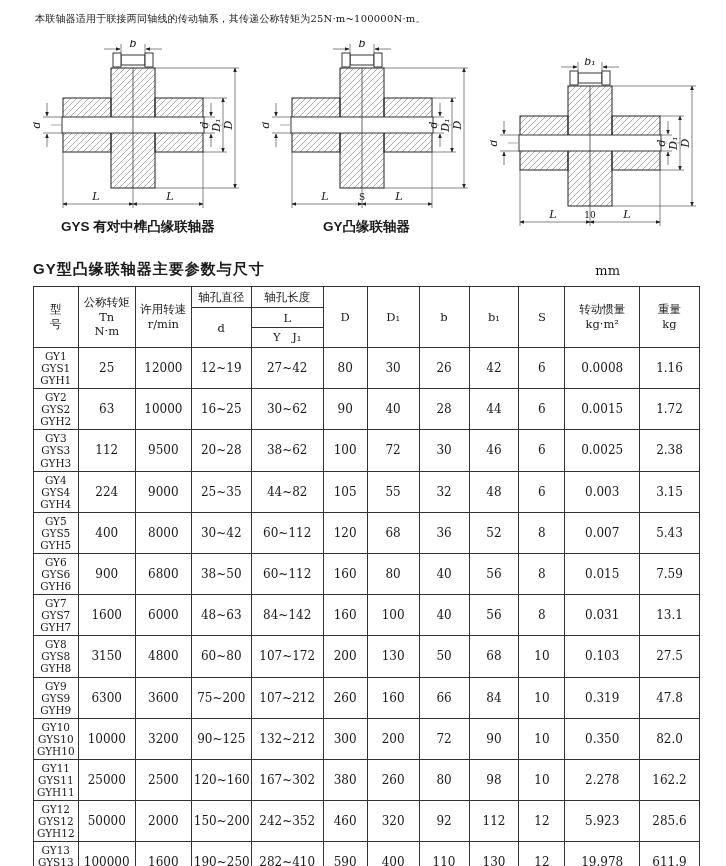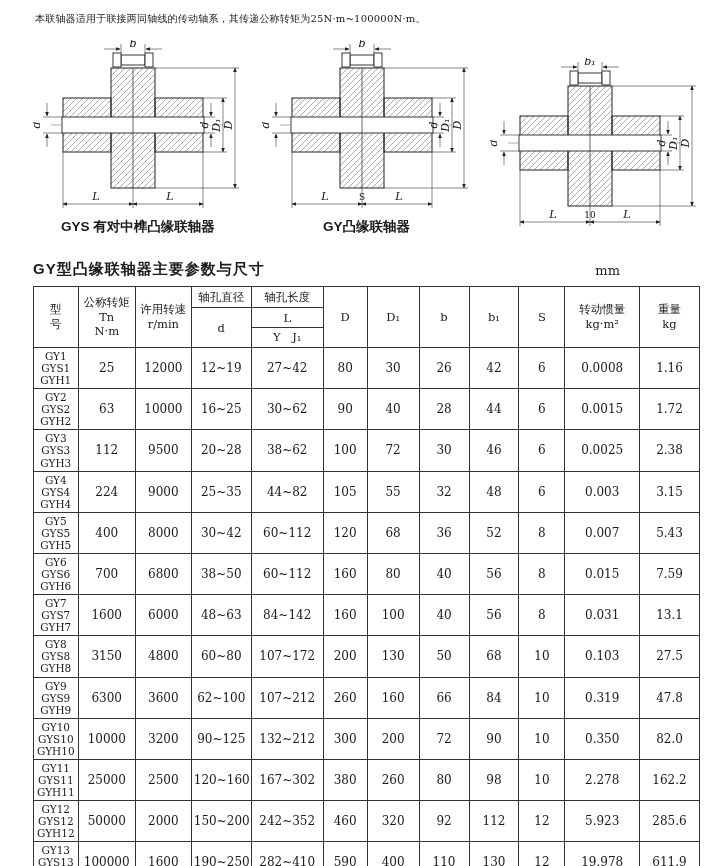--- a/index.html
+++ b/index.html
@@ -382,21 +382,21 @@
     <td>36</td>
     <td>52</td>
     <td>8</td>
     <td>0.007</td>
     <td>5.43</td>
   </tr>
         <tr>
     <td class="model">GY6
 GYS6
 GYH6</td>
-    <td>700</td>
+    <td>900</td>
     <td>6800</td>
     <td>38~50</td>
     <td>60~112</td>
     <td>160</td>
     <td>80</td>
     <td>40</td>
     <td>56</td>
     <td>8</td>
     <td>0.015</td>
     <td>7.59</td>
@@ -432,21 +432,21 @@
     <td>10</td>
     <td>0.103</td>
     <td>27.5</td>
   </tr>
         <tr>
     <td class="model">GY9
 GYS9
 GYH9</td>
     <td>6300</td>
     <td>3600</td>
-    <td>62~100</td>
+    <td>75~200</td>
     <td>107~212</td>
     <td>260</td>
     <td>160</td>
     <td>66</td>
     <td>84</td>
     <td>10</td>
     <td>0.319</td>
     <td>47.8</td>
   </tr>
         <tr>

